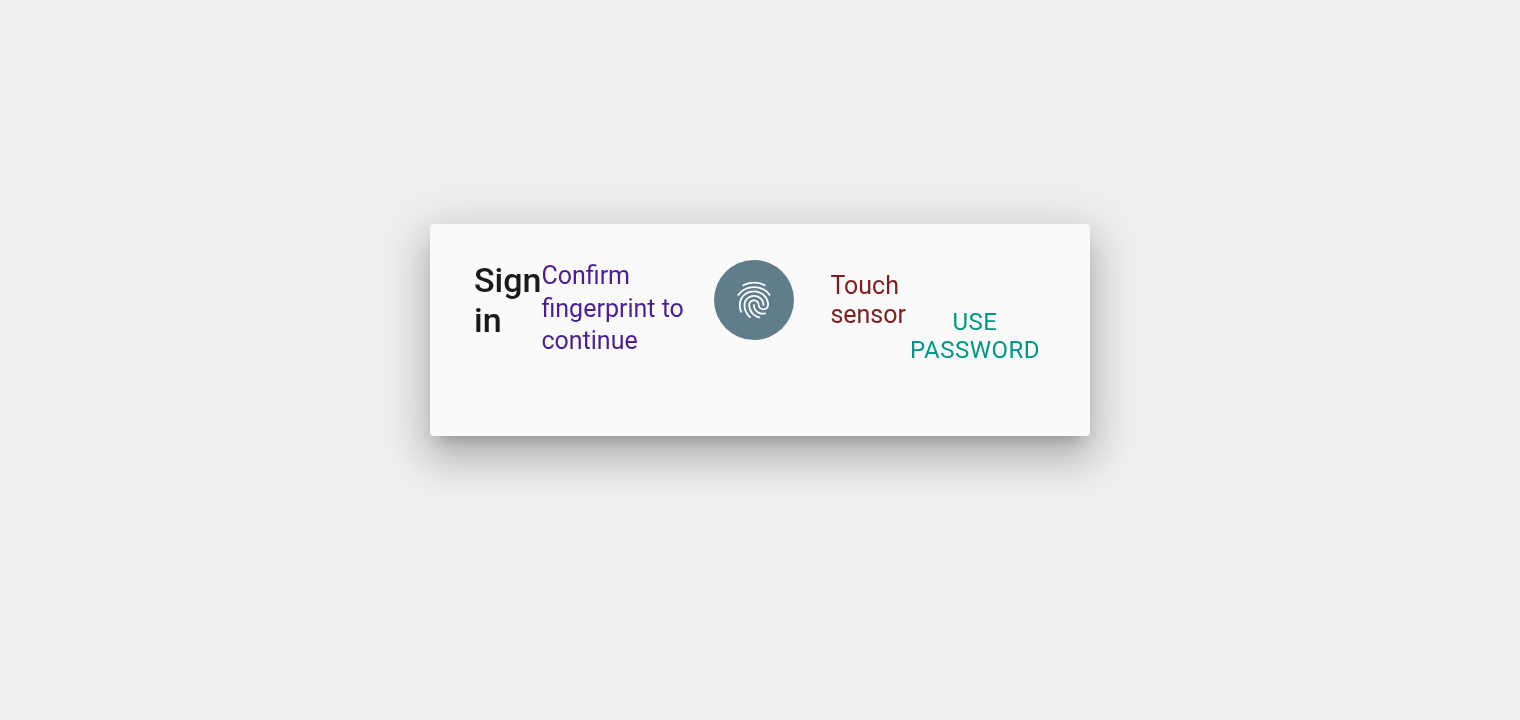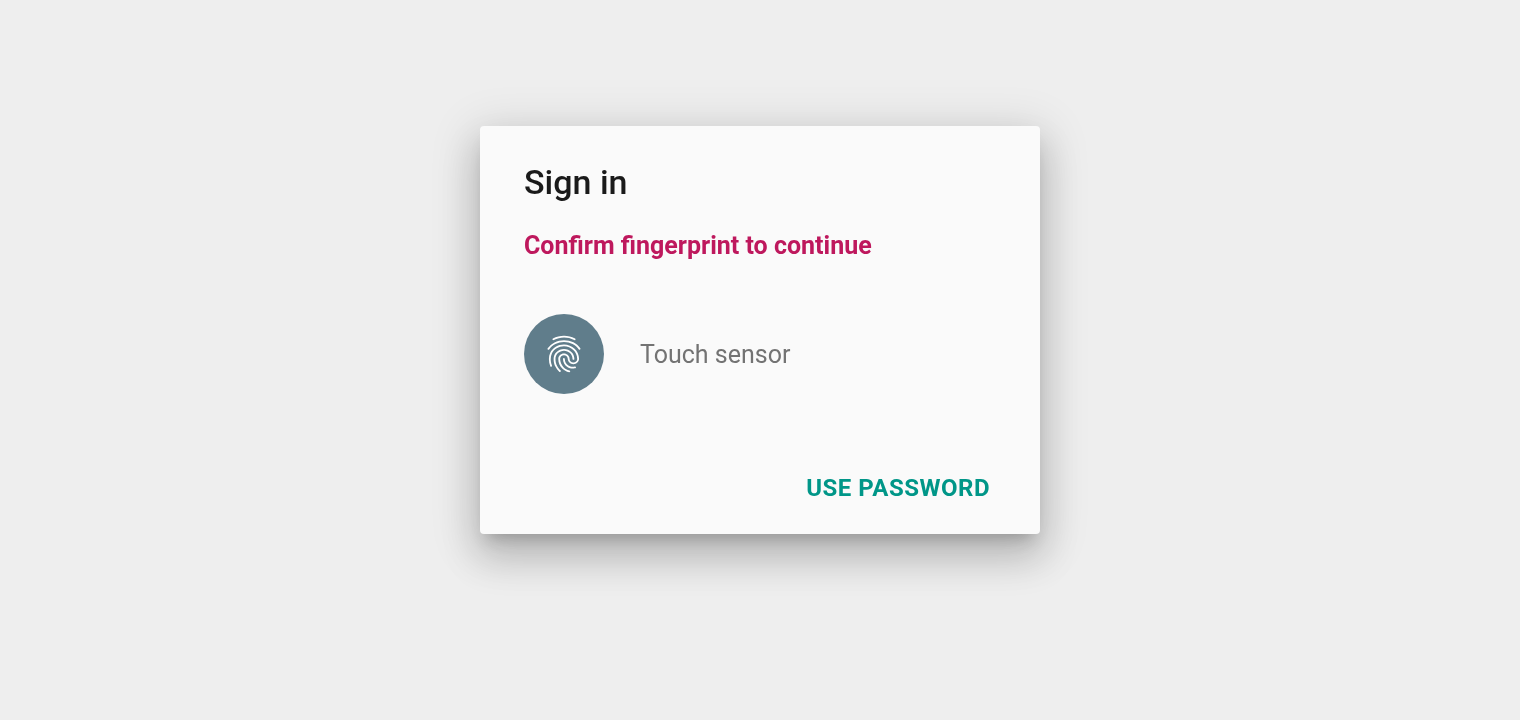--- a/index.html
+++ b/index.html
@@ -11,44 +11,44 @@
       width: 1520px;
       height: 720px;
       background: #eeeeee;
       font-family: Roboto, "Helvetica Neue", Arial, sans-serif;
       display: flex;
       align-items: center;
       justify-content: center;
       overflow: hidden;
     }
     .dialog {
-      width: 560px;
+      width: 660px;
       background: #fafafa;
       border-radius: 4px;
       box-shadow:
         0 11px 15px -7px rgba(0,0,0,0.2),
         0 24px 38px 3px rgba(0,0,0,0.14),
         0 9px 46px 8px rgba(0,0,0,0.12);
       padding: 36px 44px 24px 44px;
       display: flex;
-      flex-direction: column;
+      flex-direction: row;
       position: relative;
       top: -30px;
     }
     .dialog-title {
       font-size: 34px;
       font-weight: 500;
       color: #1a1a1a;
       margin-bottom: 28px;
       letter-spacing: 0px;
     }
     .dialog-subtitle {
       font-size: 25px;
-      color: #be185d;
-      font-weight: 700;
+      color: #4c1d95;
+      font-weight: 400;
       margin-bottom: 52px;
       line-height: 1.3;
     }
     .sensor-row {
       display: flex;
       align-items: center;
       gap: 36px;
       margin-bottom: 72px;
     }
     .fingerprint-circle {
@@ -61,35 +61,35 @@
       justify-content: center;
       flex-shrink: 0;
     }
     .fingerprint-circle svg {
       width: 44px;
       height: 44px;
       fill: #ffffff;
     }
     .sensor-label {
       font-size: 25px;
-      color: #737373;
+      color: #7f1d1d;
       font-weight: 400;
     }
     .dialog-actions {
       display: flex;
       justify-content: flex-end;
       align-items: center;
       gap: 48px;
       padding-right: 2px;
     }
     .action-button {
       background: none;
       border: none;
       font-size: 24px;
-      font-weight: 700;
+      font-weight: 400;
       color: #009688;
       letter-spacing: 0.5px;
       cursor: pointer;
       padding: 8px 4px;
       font-family: inherit;
     }
   </style>
 </head>
 <body>
 

